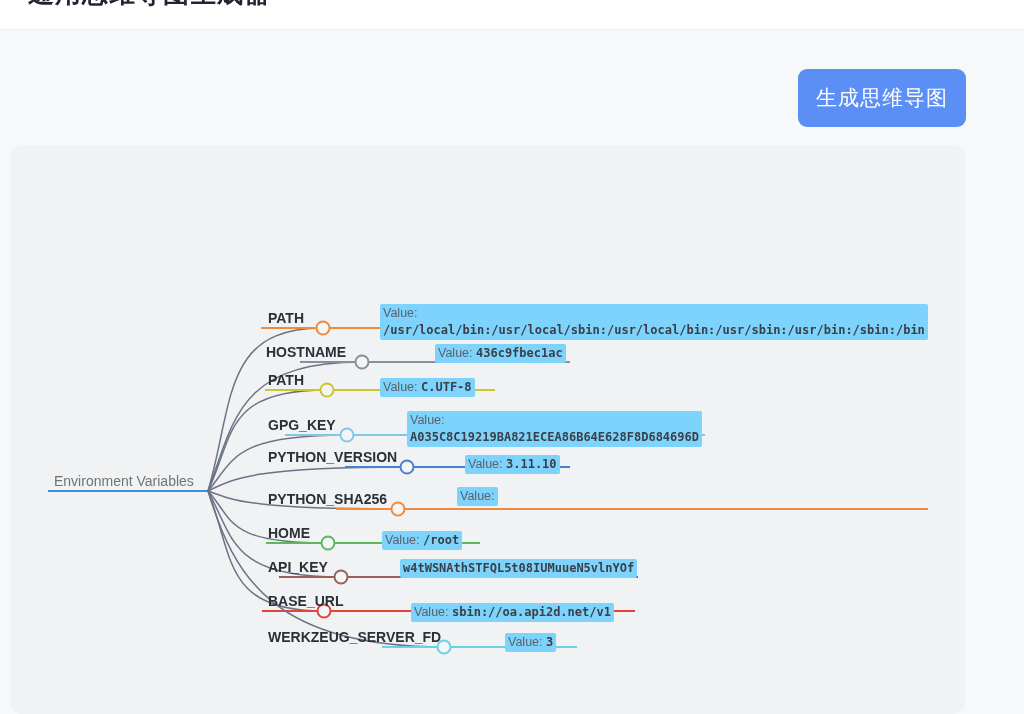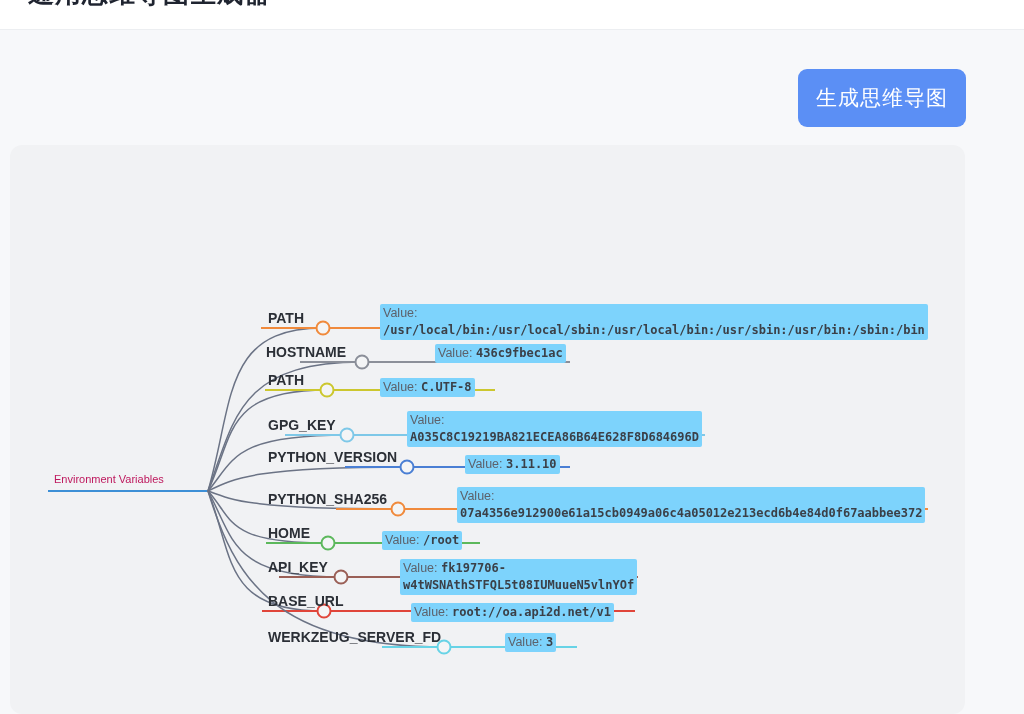--- a/index.html
+++ b/index.html
@@ -44,21 +44,21 @@
   }
   .canvas svg{position:absolute;left:0;top:0;}
   .node-label{
     position:absolute;white-space:nowrap;
     font-family:"Liberation Sans",sans-serif;
     font-size:14px;font-weight:700;color:#2b2f36;
   }
   .root-label{
     position:absolute;white-space:nowrap;
     font-family:"Liberation Sans",sans-serif;
-    font-size:11px;font-weight:400;color:#be185d;
+    font-size:14px;font-weight:400;color:#737373;
   }
   .val-box{
     position:absolute;white-space:nowrap;
     background:#7dd3fc;border-radius:2px;
     font-family:"Liberation Sans",sans-serif;
     font-size:12.5px;color:#5c616b;
     padding:1px 3px;line-height:17px;
   }
   .val-box .vtxt{
     font-family:"DejaVu Sans Mono",monospace;
@@ -128,27 +128,25 @@
       <div class="node-label" style="left: 258px; top: 272px; text-align: right;">GPG_KEY</div>
       <div class="val-box val-two" style="left: 397px; top: 266px;">
         <div>Value:</div>
         <div class="vtxt">A035C8C19219BA821ECEA86B64E628F8D684696D</div>
       </div>
       <div class="node-label" style="left: 258px; top: 304px;">PYTHON_VERSION</div>
       <div class="val-box" style="left: 455px; top: 310px;"><span>Value:</span> <span class="vtxt">3.11.10</span></div>
       <div class="node-label" style="left: 258px; top: 346px;">PYTHON_SHA256</div>
       <div class="val-box val-two" style="left: 447px; top: 342px;">
         <div>Value:</div>
-        <div class="vtxt">07a4356e912900e61a15cb0949a06c4a05012e213ecd6b4e84d0f67aabbee372</div>
       </div>
       <div class="node-label" style="left: 258px; top: 380px;">HOME</div>
       <div class="val-box" style="left: 372px; top: 386px;"><span>Value:</span> <span class="vtxt">/root</span></div>
       <div class="node-label" style="left: 258px; top: 414px;">API_KEY</div>
       <div class="val-box val-two" style="left: 390px; top: 414px;">
-        <div>Value: <span class="vtxt">fk197706-</span></div>
         <div class="vtxt">w4tWSNAthSTFQL5t08IUMuueN5vlnYOf</div>
       </div>
       <div class="node-label" style="left: 258px; top: 448px;">BASE_URL</div>
-      <div class="val-box" style="left: 401px; top: 458px;"><span>Value:</span> <span class="vtxt">root://oa.api2d.net/v1</span></div>
+      <div class="val-box" style="left: 401px; top: 458px;"><span>Value:</span> <span class="vtxt">sbin://oa.api2d.net/v1</span></div>
       <div class="node-label" style="left: 258px; top: 484px;">WERKZEUG_SERVER_FD</div>
       <div class="val-box" style="left: 495px; top: 488px; text-align: right;"><span>Value:</span> <span class="vtxt">3</span></div>
     </div>
 </div>
 
 </body></html>

